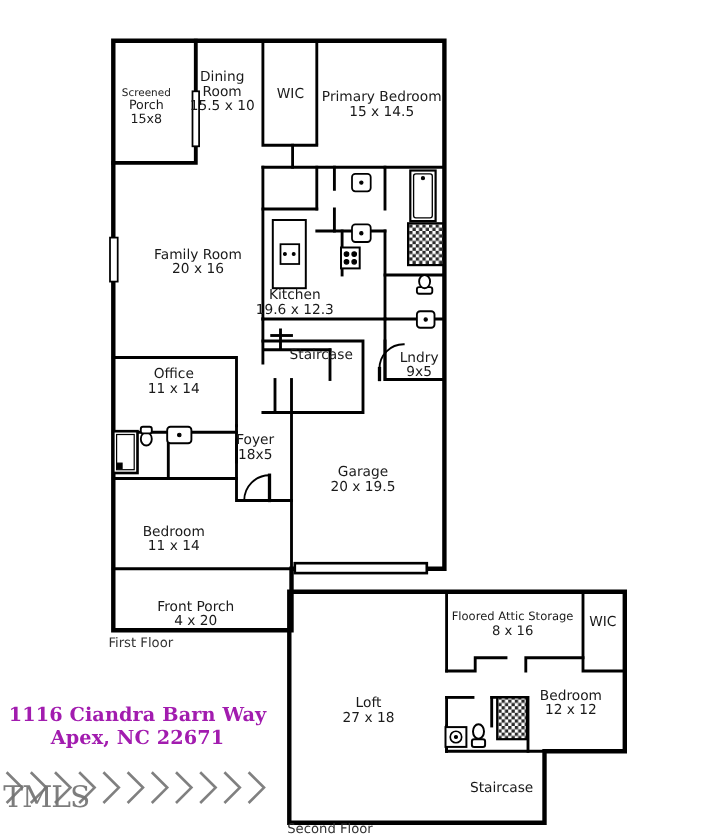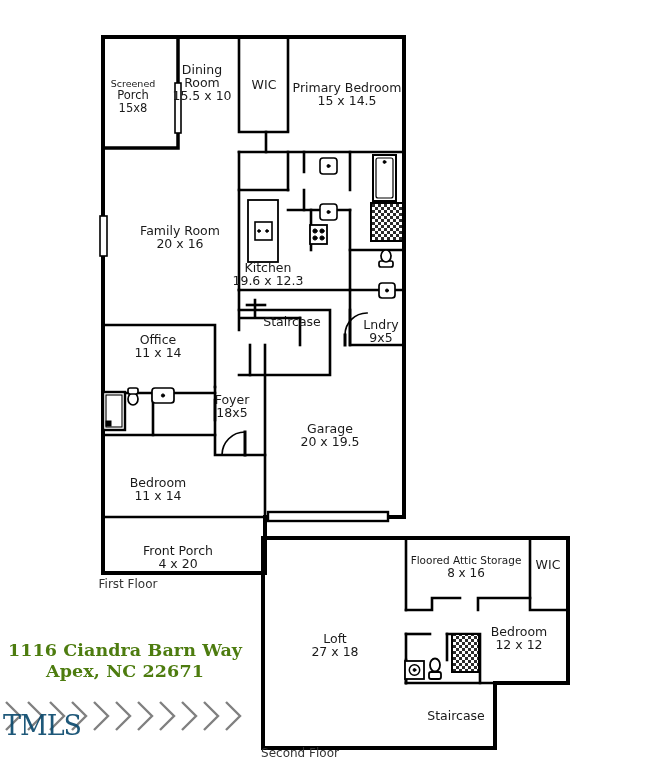--- a/index.html
+++ b/index.html
@@ -1,24 +1,24 @@
 <!DOCTYPE html>
 <html><head>
 <meta charset="utf-8">
 <style>
   html,body{margin:0;padding:0;background:#ffffff;}
   body{width:657px;height:759px;position:relative;overflow:hidden;
        font-family:"DejaVu Sans","Liberation Sans",sans-serif;color:#111;}
   #plan{position:absolute;left:0;top:0;width:657px;height:759px;}
   .addr{position:absolute;left:0;top:640px;width:250px;text-align:center;
         font-family:"DejaVu Serif","Liberation Serif",serif;font-weight:bold;
-        font-size:17.5px;line-height:1.22;color:#4d7c0f;letter-spacing:.1px;}
+        font-size:17.5px;line-height:1.22;color:#a21caf;letter-spacing:.1px;}
   .addr div{white-space:nowrap;}
   .wm-txt{position:absolute;left:3px;top:710px;font-family:"DejaVu Serif","Liberation Serif",serif;
-          font-size:27px;color:#0c4a6e;letter-spacing:-1px;opacity:.92;}
+          font-size:27px;color:#737373;letter-spacing:-1px;opacity:.92;}
 </style>
 </head>
 <body>
 
 <svg id="plan" viewBox="0 0 657 759" xmlns="http://www.w3.org/2000/svg">
   <defs>
     <pattern id="tile" width="6" height="6" patternUnits="userSpaceOnUse">
       <rect width="6" height="6" fill="#ffffff"></rect>
       <rect width="3" height="3" fill="#2b2b2b"></rect>
       <rect x="3" y="3" width="3" height="3" fill="#2b2b2b"></rect>

